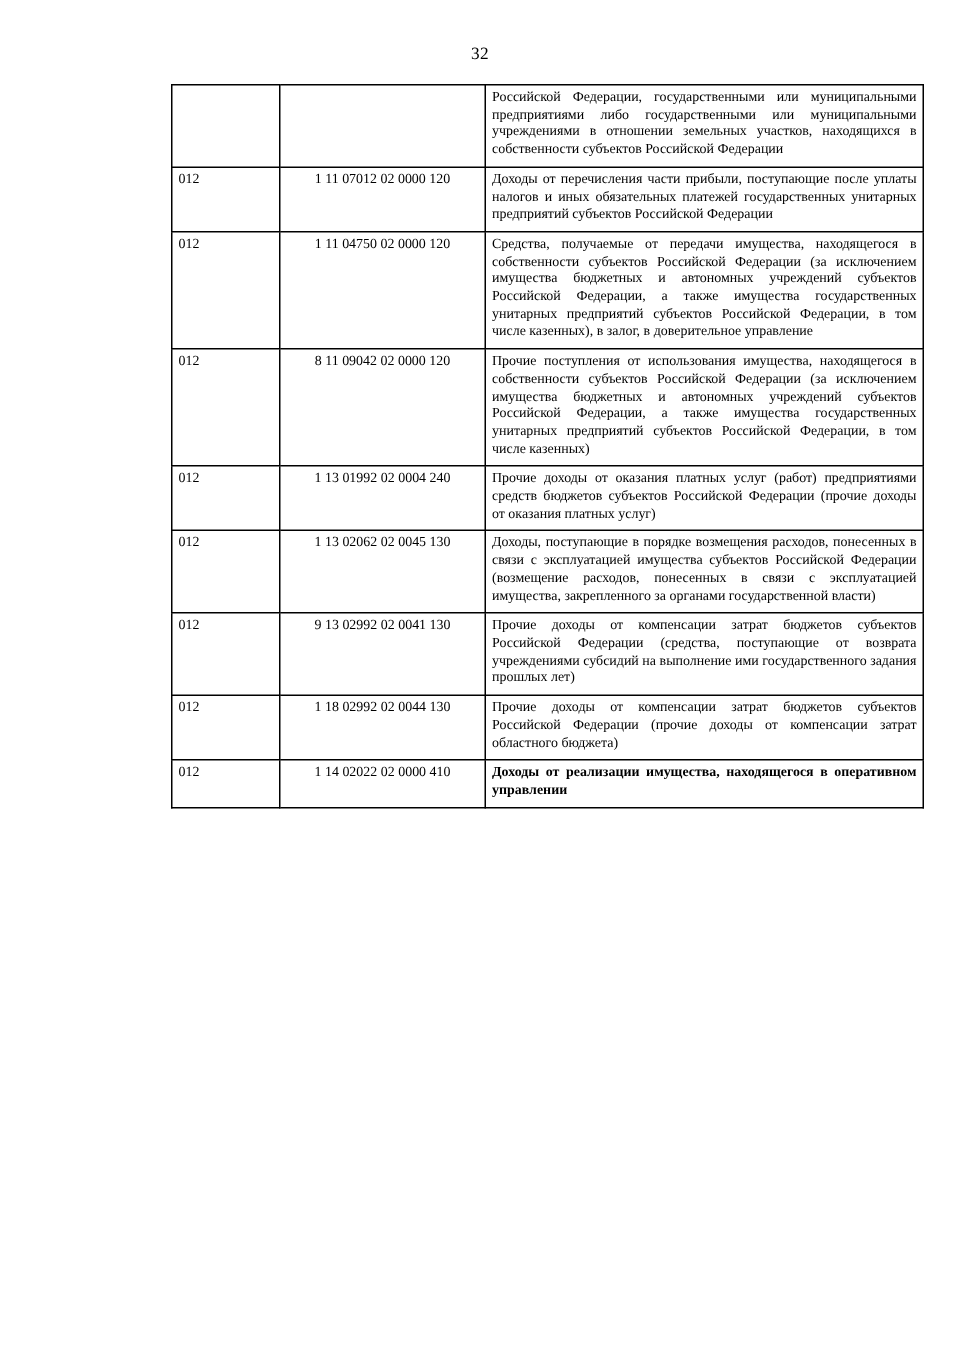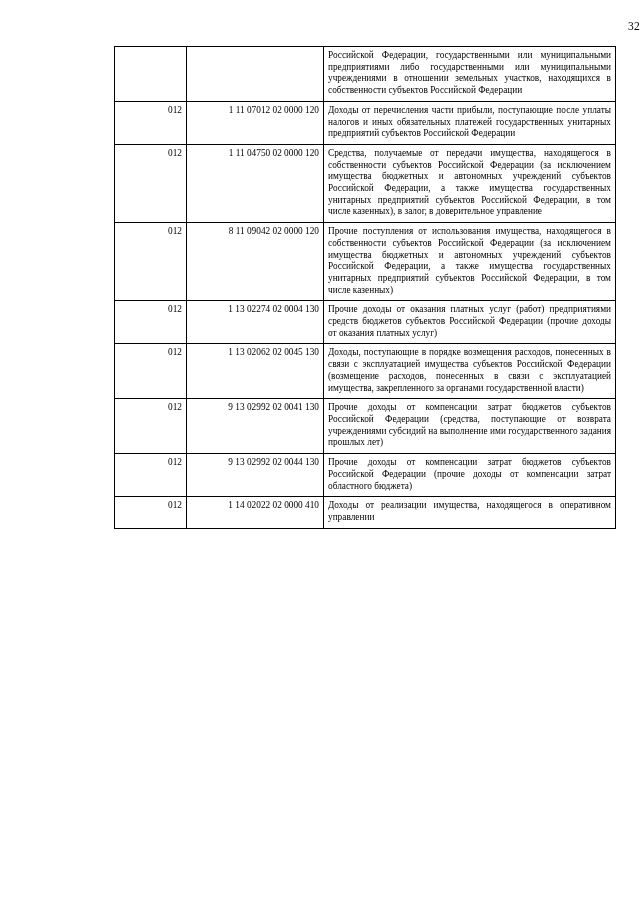--- a/index.html
+++ b/index.html
@@ -15,61 +15,62 @@
     position: relative;
   }
   .page {
     position: relative;
     width: 640px;
     height: 905px;
     box-sizing: border-box;
     padding: 0;
   }
   .page-number {
-    text-align: right;
+    text-align: center;
     font-size: 11.5px;
-    margin-top: 20px;
+    margin-top: 30px;
     margin-bottom: 14px;
     letter-spacing: 0.2px;
   }
   table.doc-table {
     border-collapse: collapse;
     margin-left: 114px;
     width: 480px;
     table-layout: fixed;
   }
   table.doc-table td {
     border: 1px solid #000000;
     vertical-align: top;
     padding: 3px 4px 4px 4px;
     font-size: 9.3px;
     line-height: 1.26;
   }
   td.col-code {
     width: 63px;
-    text-align: right;
+    text-align: left;
     white-space: nowrap;
   }
   td.col-kbk {
     width: 128px;
-    text-align: right;
+    text-align: center;
     padding-left: 6px;
     white-space: nowrap;
   }
   td.col-name {
     width: 283px;
     text-align: justify;
     text-align-last: left;
     hyphens: none;
     padding-left: 6px;
     padding-right: 5px;
     margin-left: 32px;
   }
   .nowrap-last {
     text-align-last: left;
+    font-weight: bold;
   }
 </style>
 </head>
 <body>
 
 <div class="page">
 
   <div class="page-number">32</div>
 
   <table class="doc-table">
@@ -94,39 +95,39 @@
       </tr>
 
       <tr>
         <td class="col-code">012</td>
         <td class="col-kbk">8 11 09042 02 0000 120</td>
         <td class="col-name">Прочие поступления от использования имущества, находящегося в собственности субъектов Российской Федерации (за исключением имущества бюджетных и автономных учреждений субъектов Российской Федерации, а также имущества государственных унитарных предприятий субъектов Российской Федерации, в том числе казенных)</td>
       </tr>
 
       <tr>
         <td class="col-code">012</td>
-        <td class="col-kbk">1 13 02274 02 0004 130</td>
+        <td class="col-kbk">1 13 01992 02 0004 240</td>
         <td class="col-name">Прочие доходы от оказания платных услуг (работ) предприятиями средств бюджетов субъектов Российской Федерации (прочие доходы от оказания платных услуг)</td>
       </tr>
 
       <tr>
         <td class="col-code">012</td>
         <td class="col-kbk">1 13 02062 02 0045 130</td>
         <td class="col-name">Доходы, поступающие в порядке возмещения расходов, понесенных в связи с эксплуатацией имущества субъектов Российской Федерации (возмещение расходов, понесенных в связи с эксплуатацией имущества, закрепленного за органами государственной власти)</td>
       </tr>
 
       <tr>
         <td class="col-code">012</td>
         <td class="col-kbk">9 13 02992 02 0041 130</td>
         <td class="col-name">Прочие доходы от компенсации затрат бюджетов субъектов Российской Федерации (средства, поступающие от возврата учреждениями субсидий на выполнение ими государственного задания прошлых лет)</td>
       </tr>
 
       <tr>
         <td class="col-code">012</td>
-        <td class="col-kbk">9 13 02992 02 0044 130</td>
+        <td class="col-kbk">1 18 02992 02 0044 130</td>
         <td class="col-name">Прочие доходы от компенсации затрат бюджетов субъектов Российской Федерации (прочие доходы от компенсации затрат областного бюджета)</td>
       </tr>
 
       <tr>
         <td class="col-code">012</td>
         <td class="col-kbk">1 14 02022 02 0000 410</td>
         <td class="col-name nowrap-last">Доходы от реализации имущества, находящегося в оперативном управлении</td>
       </tr>
 
     </tbody>

